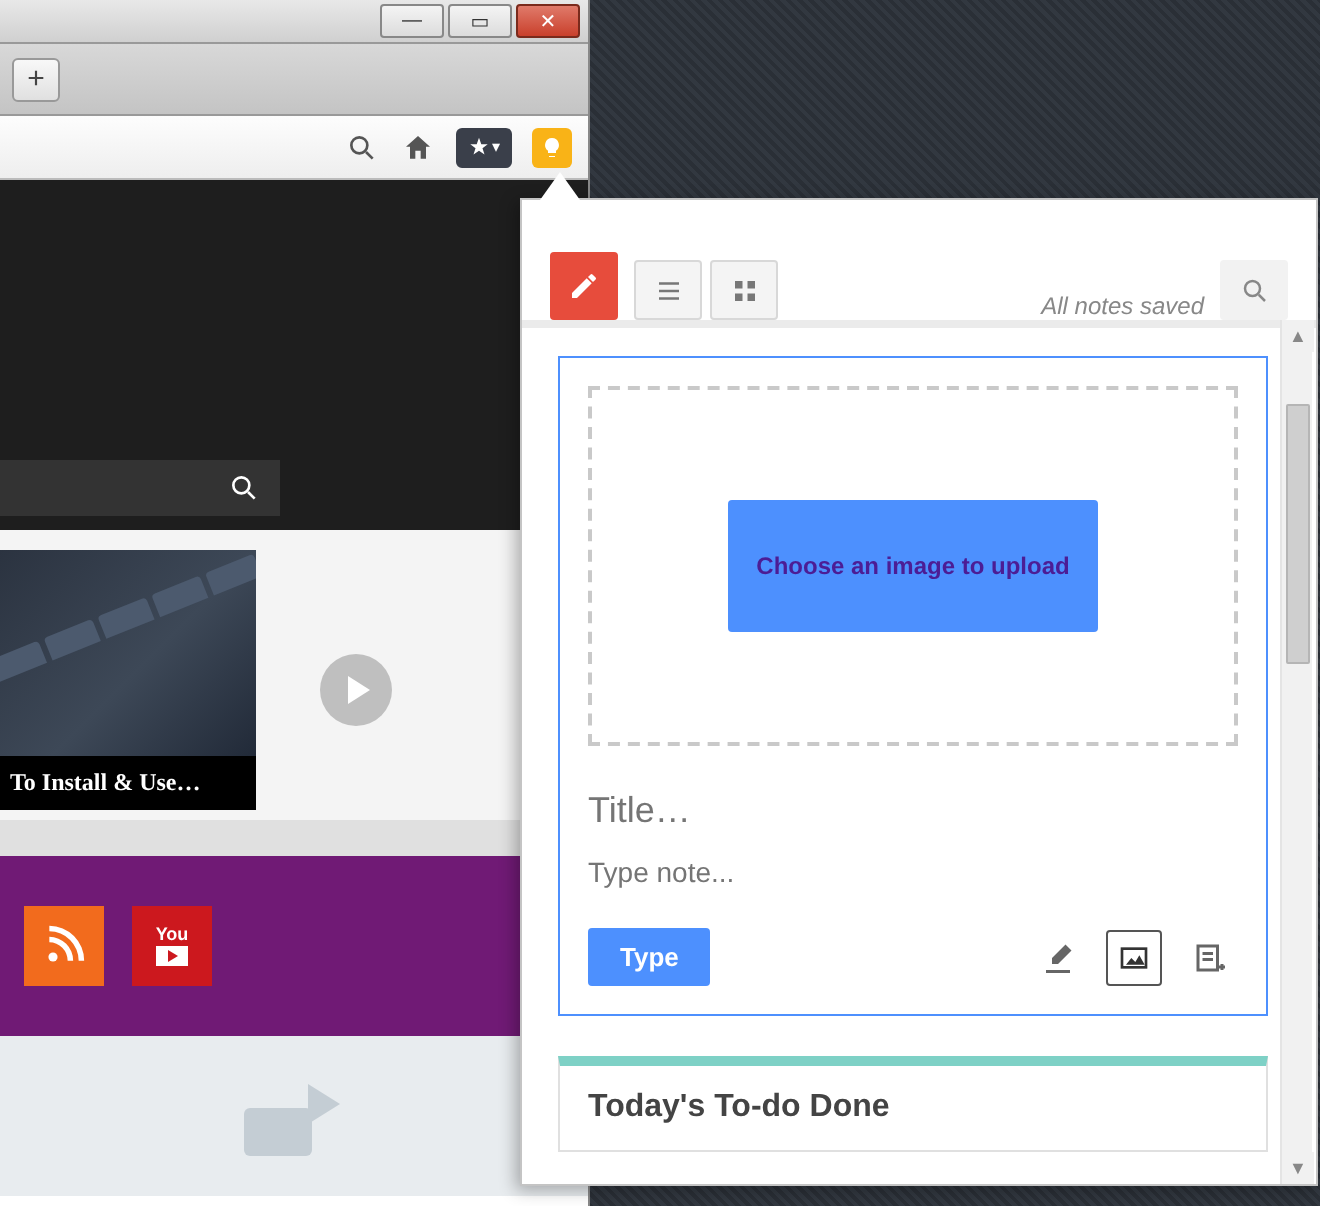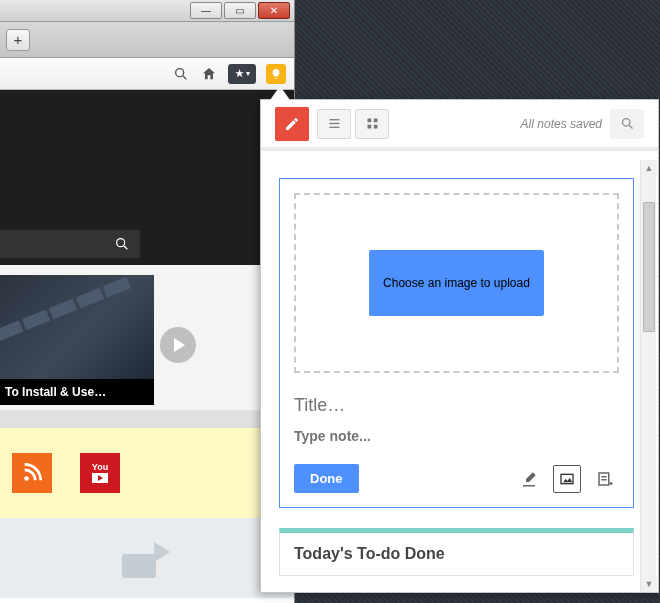--- a/index.html
+++ b/index.html
@@ -138,24 +138,25 @@
 
 .media-row {
   position: relative;
   height: 145px;
   background: #f4f4f4;
 }
 .thumb {
   position: absolute;
   left: 0;
   top: 10px;
-  width: 154px;
+  width: 128px;
   height: 130px;
   background: linear-gradient(135deg, #2b3340 0%, #3d4857 50%, #1a2230 100%);
   overflow: hidden;
+  font-family: Liberation Serif, serif;
 }
 .thumb-tabs {
   position: absolute;
   left: -8px;
   top: 28px;
   display: flex;
   gap: 3px;
   transform: rotate(-22deg);
 }
 .thumb-tab {
@@ -197,24 +198,24 @@
   margin-left: 2px;
 }
 
 .divider-bar {
   height: 18px;
   background: #e0e0e0;
 }
 
 .social-row {
   height: 90px;
-  background: #fef9c3;
-  display: flex;
-  align-items: center;
-  gap: 28px;
+  background: #701a75;
+  display: flex;
+  align-items: center;
+  gap: 14px;
   padding-left: 12px;
 }
 .social-btn {
   width: 40px;
   height: 40px;
   display: flex;
   align-items: center;
   justify-content: center;
   color: #fff;
   font-size: 11px;
@@ -286,23 +287,23 @@
   top: 86px;
   width: 0;
   height: 0;
   border-style: solid;
   border-width: 0 10px 14px 10px;
   border-color: transparent transparent #fff transparent;
   z-index: 2;
 }
 
 .panel-header {
-  height: 51px;
-  display: flex;
-  align-items: center;
+  height: 64px;
+  display: flex;
+  align-items: flex-end;
   padding: 0 14px;
   gap: 8px;
   border-bottom: 4px solid #ebebeb;
 }
 .compose {
   width: 34px;
   height: 34px;
   background: #e74c3c;
   border-radius: 2px;
   display: flex;
@@ -389,23 +390,23 @@
 .drop-zone {
   border: 2px dashed #c9c9c9;
   height: 180px;
   display: flex;
   align-items: center;
   justify-content: center;
   margin-bottom: 18px;
 }
 .choose-btn {
   background: #4d90fe;
-  color: #000000;
+  color: #4c1d95;
   font-size: 12px;
-  font-weight: normal;
+  font-weight: bold;
   padding: 26px 14px;
   border: none;
   border-radius: 2px;
 }
 .title-field {
   border: none;
   width: 100%;
   font-size: 18px;
   font-weight: normal;
   color: #bbb;
@@ -414,21 +415,20 @@
   margin-bottom: 6px;
 }
 .note-field {
   border: none;
   width: 100%;
   font-size: 14px;
   color: #0f766e;
   outline: none;
   padding: 2px 0;
   margin-bottom: 18px;
-  font-weight: bold;
 }
 
 .card-actions {
   display: flex;
   align-items: center;
   gap: 10px;
 }
 .done-btn {
   background: #4d90fe;
   color: #fff;
@@ -574,21 +574,21 @@
   </div>
 
   <div class="panel-body">
     <div class="note-card">
       <div class="drop-zone">
         <button class="choose-btn">Choose an image to upload</button>
       </div>
       <input class="title-field" placeholder="Title…" style="">
       <input class="note-field" placeholder="Type note..." style="">
       <div class="card-actions">
-        <button class="done-btn">Done</button>
+        <button class="done-btn">Type</button>
         <div class="spacer"></div>
         <div class="action-icon">
           <svg viewBox="0 0 24 24" width="18" height="18" fill="#666">
               <path d="M17 3l4 4-9 9H8v-4l9-9zM4 20h16v2H4z"></path>
             </svg>
         </div>
         <div class="action-icon boxed">
           <svg viewBox="0 0 24 24" width="16" height="16" fill="#333">
               <rect x="3" y="5" width="18" height="14" fill="none" stroke="#333" stroke-width="2"></rect>
               <polygon points="6,17 10,12 13,15 16,10 20,17"></polygon>

